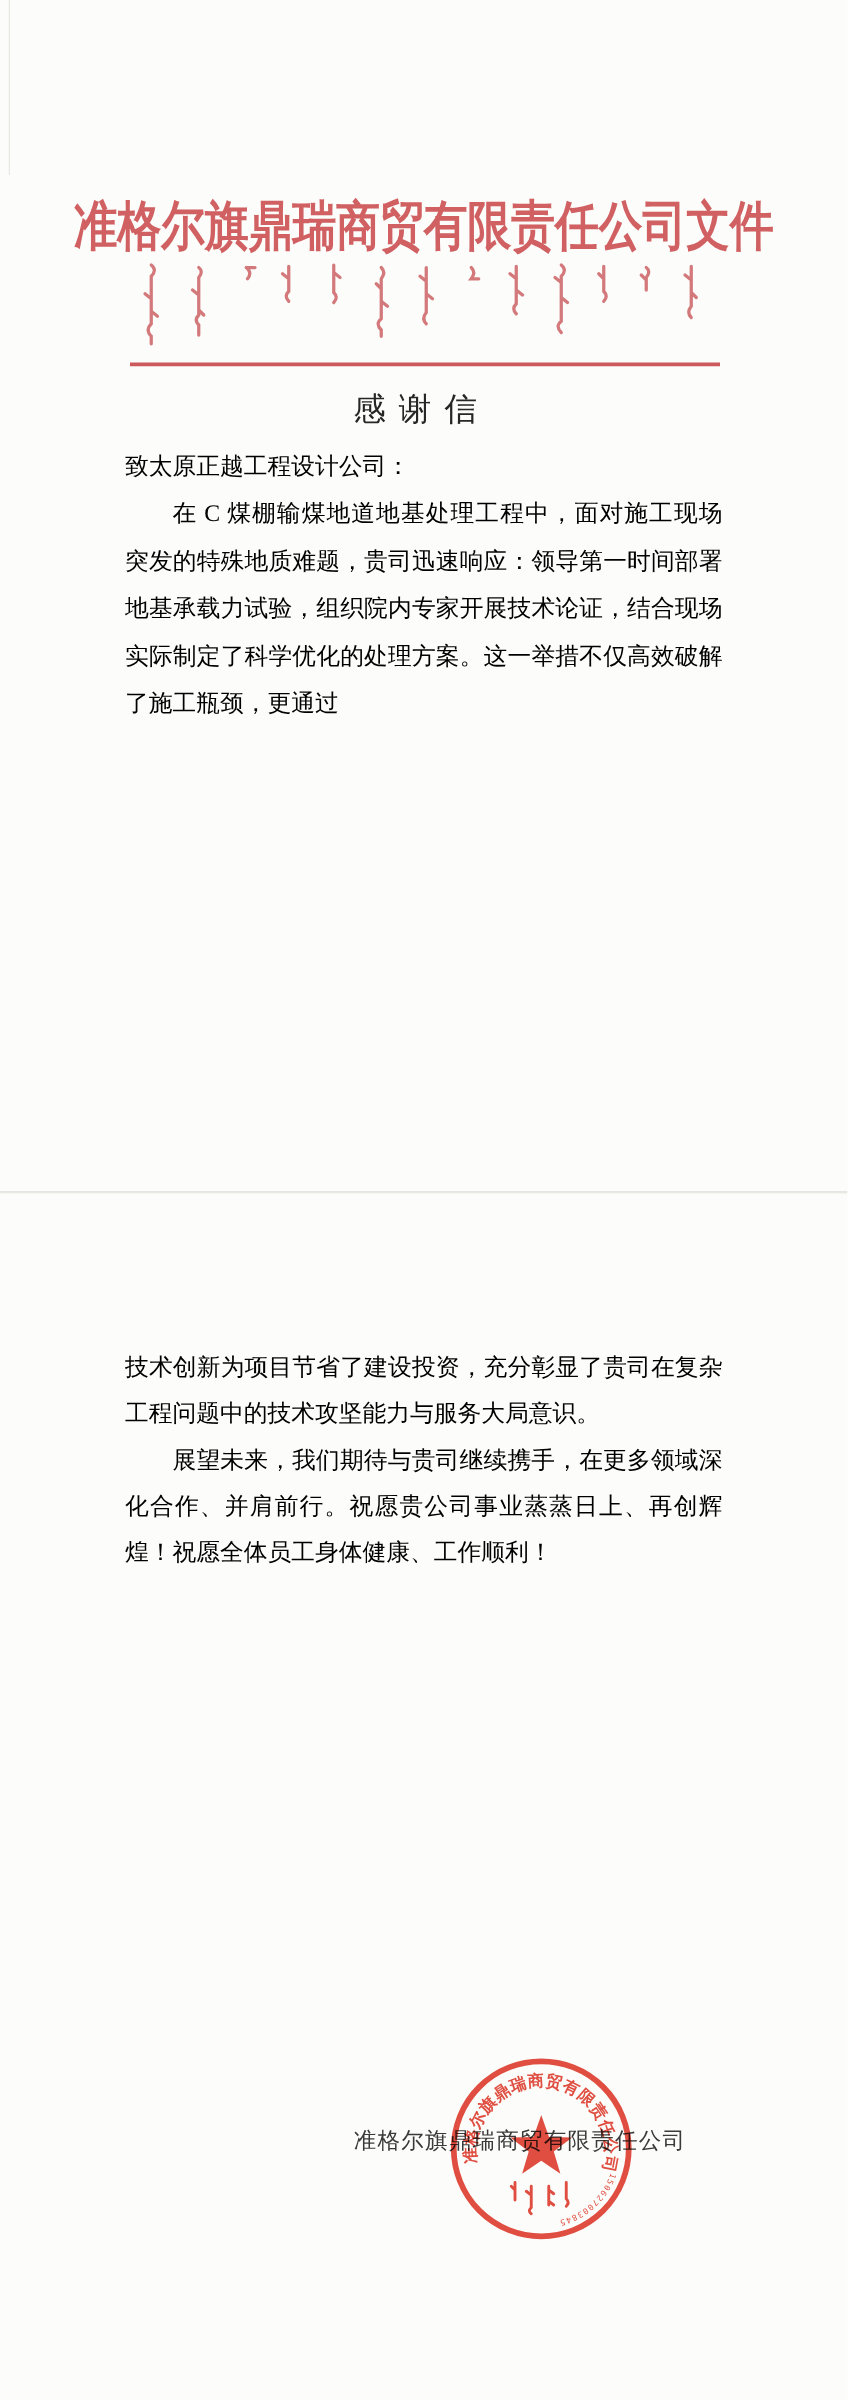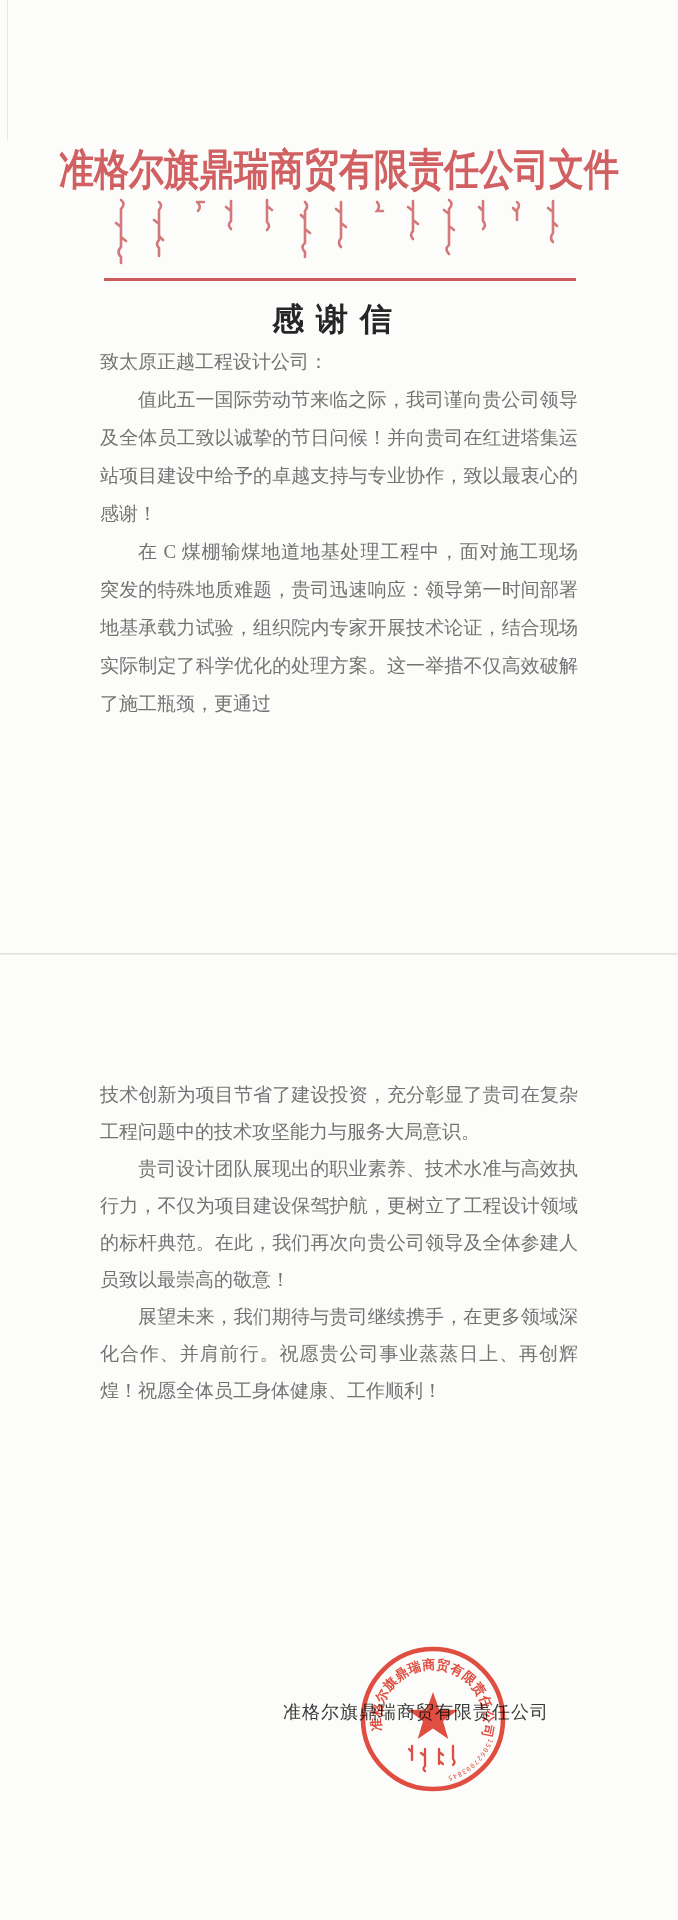--- a/index.html
+++ b/index.html
@@ -3,21 +3,21 @@
 <meta charset="utf-8">
 <style>
   html,body{margin:0;padding:0;}
   body{
     width:678px;height:1920px;position:relative;overflow:hidden;
     background:#fcfcfa;
     font-family:"Liberation Serif","DejaVu Serif",serif;
   }
   .scan-edge{position:absolute;left:7px;top:0;width:1px;height:140px;background:#e7e7e3;}
   .page{position:absolute;left:0;width:678px;}
-  .page1{top:0;height:953px;}
+  .page1{top:12px;height:953px;}
   .page2{top:955px;height:965px;}
   .page-divider{
     position:absolute;top:953px;left:0;width:678px;height:2px;
     background:linear-gradient(#dcdcd7,#f4f4f0);
   }
   
   .doc-title{
     position:absolute;top:136px;left:0;width:678px;
     text-align:center;color:#d06062;font-weight:bold;
     font-size:35px;letter-spacing:0px;line-height:56px;
@@ -26,25 +26,25 @@
   }
   .mongolian-row{
     position:absolute;top:196px;left:109px;width:460px;height:70px;color:#d4797b;
   }
   .red-rule{
     position:absolute;top:278px;left:104px;width:472px;height:3px;background:#cc5a5d;
   }
   
   .letter-title{
     position:absolute;top:298px;left:0;width:666px;text-align:center;
-    font-size:32px;font-weight:700;color:#262626;letter-spacing:2px;
+    font-size:26px;font-weight:400;color:#262626;letter-spacing:2px;
   }
   .page-body{
     position:absolute;left:100px;width:478px;
-    font-size:19px;line-height:38px;color:#737373;
+    font-size:19px;line-height:38px;color:#000000;
     text-align:justify;overflow:hidden;
   }
   .body-1{top:343px;height:576px;}
   .body-2{top:1076px;height:624px;line-height:37px;}
   .page-body p{margin:0;padding:0;text-indent:2em;}
   .page-body p.salut, .page-body p.no-indent{text-indent:0;}
   
   .closing{
     position:absolute;right:112px;top:1690px;width:300px;
     text-align:center;color:#3a3a3a;font-size:18px;line-height:44px;
@@ -83,32 +83,30 @@
       <path d="M444,5 v32 q-4,5 0,9 m-5,-34 l5,4 m0,10 l4,4"></path>
     </g>
   </svg>
 
   <div class="red-rule"></div>
 
   <div class="letter-title">感 谢 信</div>
 
   <div class="page-body body-1">
     <p class="salut">致太原正越工程设计公司：</p>
-    <p class="para">值此五一国际劳动节来临之际，我司谨向贵公司领导及全体员工致以诚挚的节日问候！并向贵司在红进塔集运站项目建设中给予的卓越支持与专业协作，致以最衷心的感谢！</p>
     <p class="para">在 C 煤棚输煤地道地基处理工程中，面对施工现场突发的特殊地质难题，贵司迅速响应：领导第一时间部署地基承载力试验，组织院内专家开展技术论证，结合现场实际制定了科学优化的处理方案。这一举措不仅高效破解了施工瓶颈，更通过</p>
   </div>
 </div>
 
 <div class="page-divider"></div>
 
 <div class="page page2">
 
   <div class="page-body body-2" style="top:121px">
     <p class="para no-indent">技术创新为项目节省了建设投资，充分彰显了贵司在复杂工程问题中的技术攻坚能力与服务大局意识。</p>
-    <p class="para">贵司设计团队展现出的职业素养、技术水准与高效执行力，不仅为项目建设保驾护航，更树立了工程设计领域的标杆典范。在此，我们再次向贵公司领导及全体参建人员致以最崇高的敬意！</p>
     <p class="para">展望未来，我们期待与贵司继续携手，在更多领域深化合作、并肩前行。祝愿贵公司事业蒸蒸日上、再创辉煌！祝愿全体员工身体健康、工作顺利！</p>
   </div>
 
   <div class="closing" style="top:735px">
     <div class="sig">准格尔旗鼎瑞商贸有限责任公司</div>
   </div>
 
   <svg class="seal" style="top:685px" viewBox="0 0 158 158">
     <defs>
       <path id="sealTopArc" d="M 27.8,92.5 A 52,52 0 1 1 129.2,92.5" fill="none"></path>

